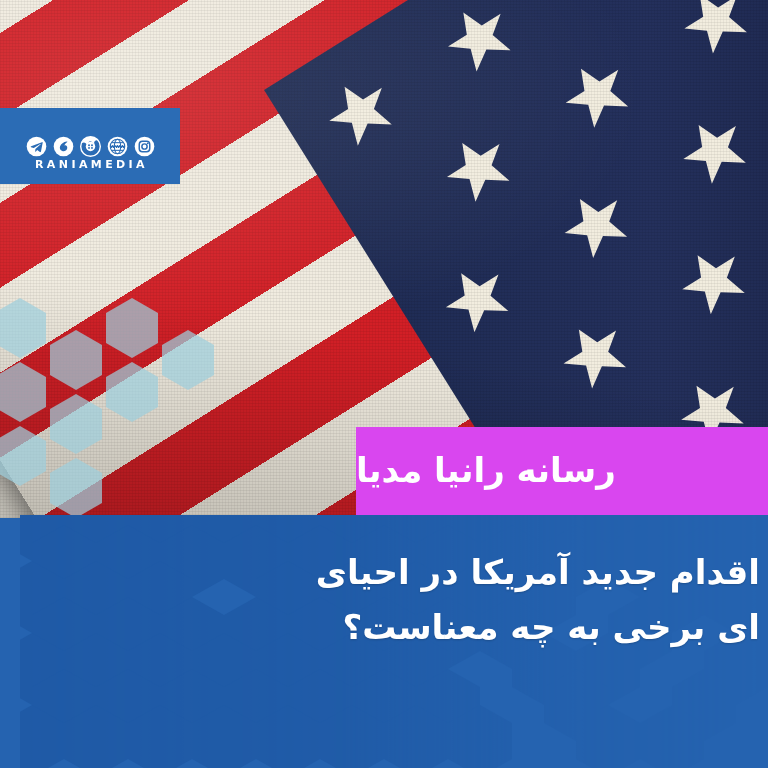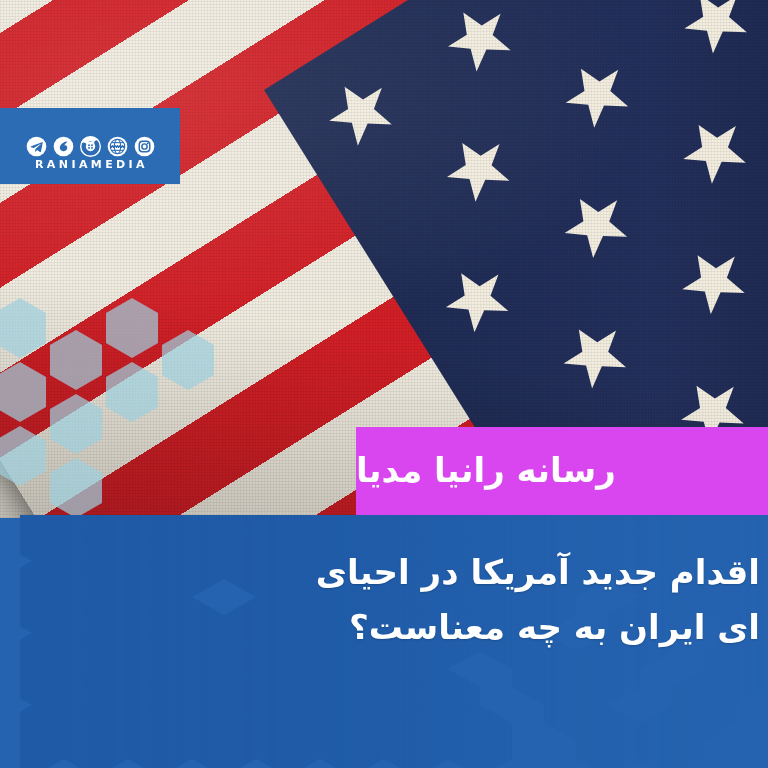--- a/index.html
+++ b/index.html
@@ -388,17 +388,17 @@
           <use href="#hexcell" x="300" y="190"></use>
         <use href="#hexcell" x="364" y="190"></use>
           <use href="#hexcell" x="428" y="190"></use>
         <use href="#hexcell" x="556" y="190"></use>
           <use href="#hexcell" x="620" y="190"></use>
       </g>
     </svg>
 
     <div id="headline">
       <span class="line">اقدام جدید آمریکا در احیای</span>
-      <span class="line">ای ایران به چه معناست؟</span>
+      <span class="line">ای برخی به چه معناست؟</span>
     </div>
   </div>
 
 </div>
 
 </body></html>

